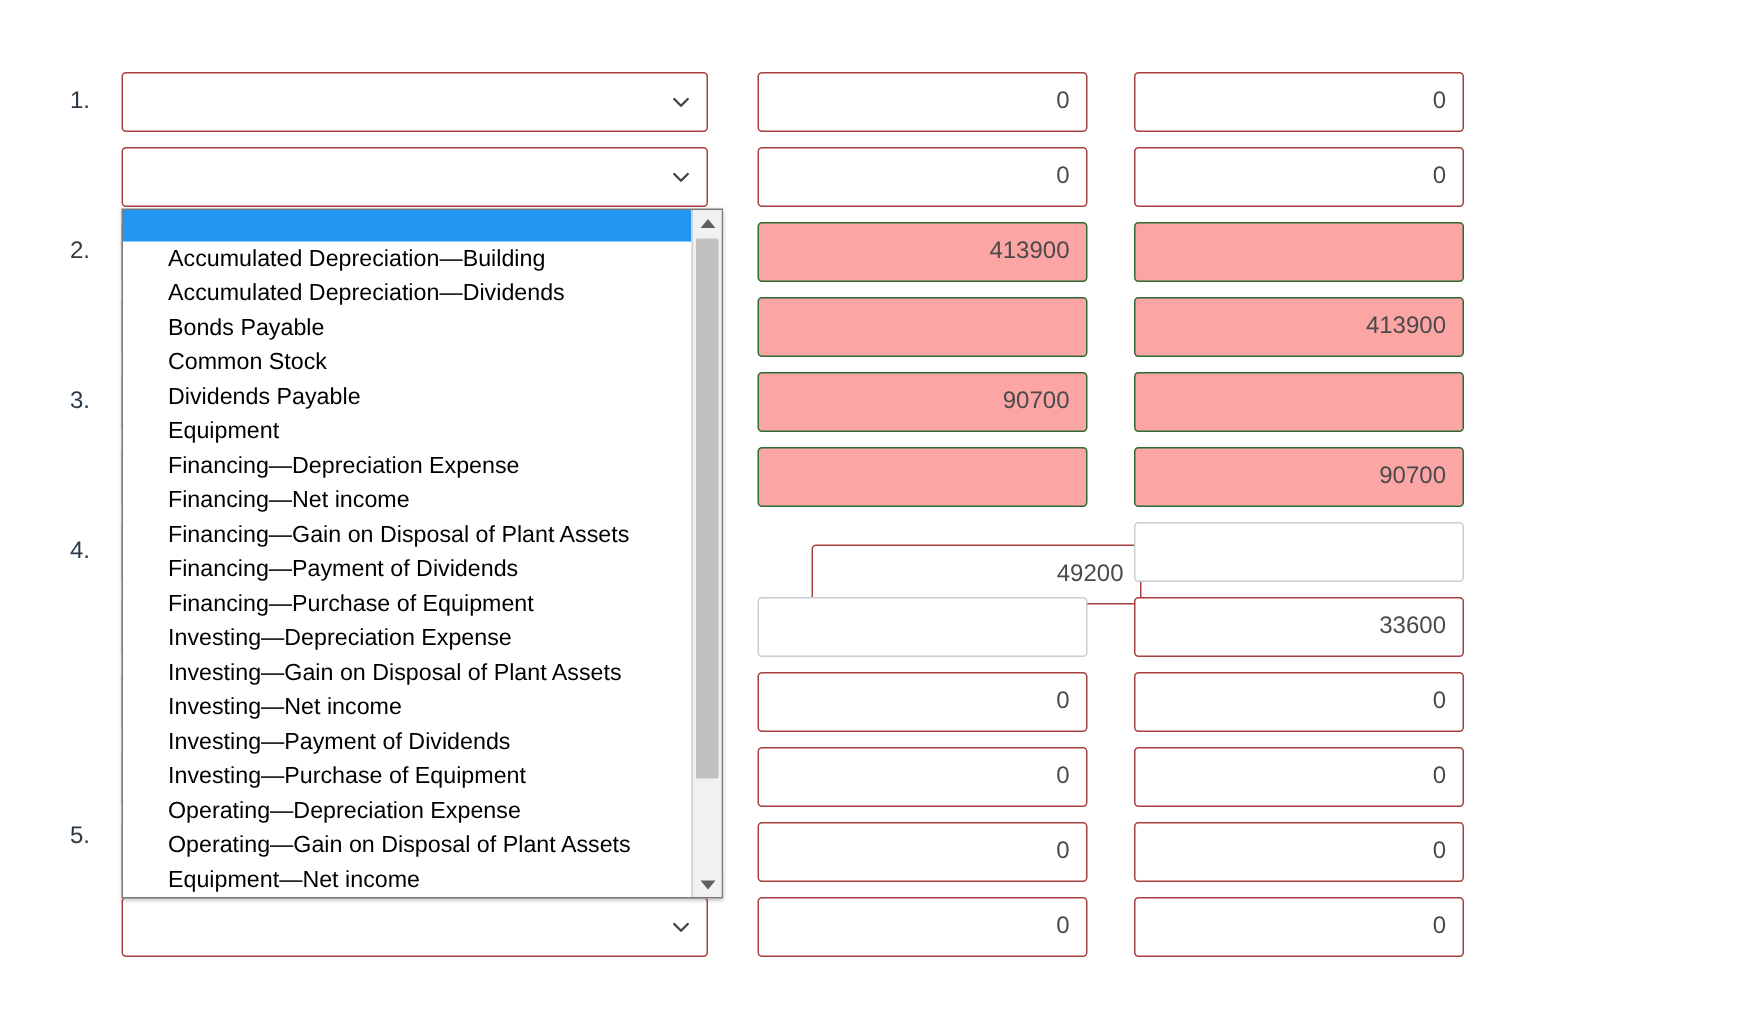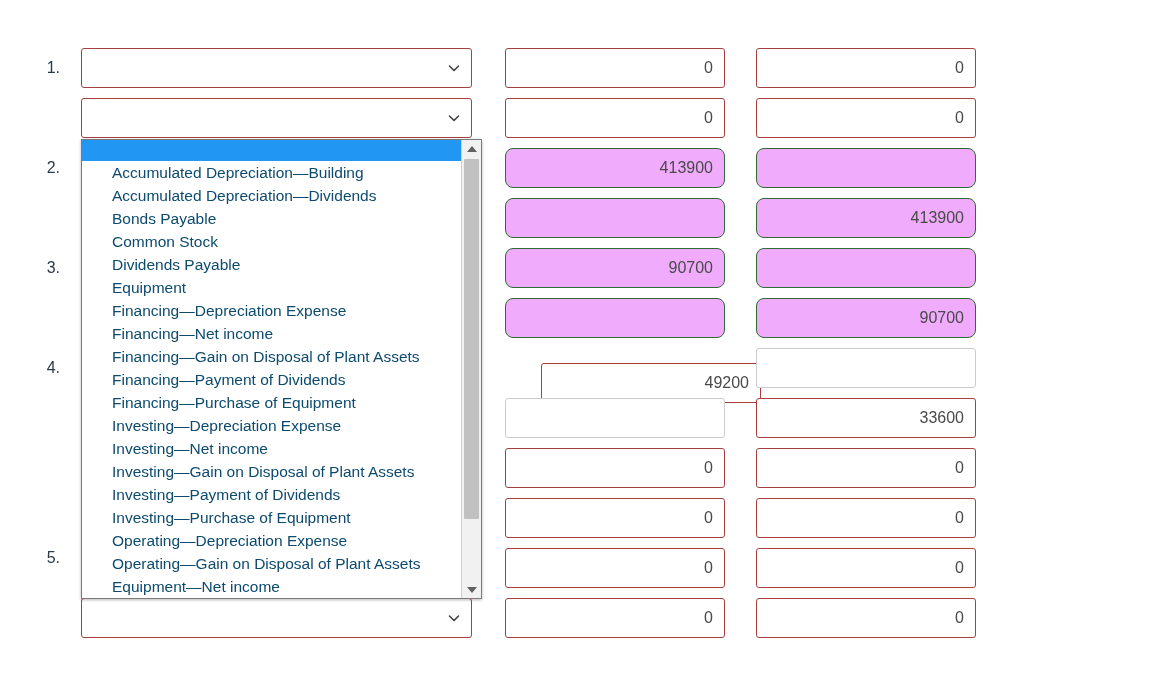--- a/index.html
+++ b/index.html
@@ -49,21 +49,21 @@
 
   
   .fld {
     position: absolute;
     height: 40px;
     border: 1px solid #bfc4c9;
     border-radius: 3px;
     background: #ffffff;
   }
   .fld.red   { border-color: #a5403e; }
-  .fld.green { border-color: #2f6b34; background: #f0abfc; border-radius: 8px; }
+  .fld.green { border-color: #2f6b34; background: #fca5a5; }
   .fld.gray  { border-color: #c9ccd0; background: #ffffff; }
 
   .sel  { left: 81px;  width: 391px; }
   .deb  { left: 505px; width: 220px; }
   .cre  { left: 756px; width: 220px; }
 
   .num {
     position: absolute;
     right: 11px; top: 0;
     height: 38px; line-height: 38px;
@@ -95,21 +95,21 @@
     position: absolute;
     left: 0; top: 0;
     width: 379px;
     height: 458px;
   }
   .dd-item {
     height: 23px;
     line-height: 23px;
     padding-left: 30px;
     font-size: 15.5px;
-    color: #0c4a6e;
+    color: #000000;
     white-space: nowrap;
     overflow: hidden;
   }
   .dd-item.blank { height: 21px; }
   .dd-item.selected {
     background: #2196f3;
     color: #ffffff;
   }
 
   
@@ -336,22 +336,22 @@
         <div class="dd-item">Bonds Payable</div>
         <div class="dd-item">Common Stock</div>
         <div class="dd-item">Dividends Payable</div>
         <div class="dd-item">Equipment</div>
         <div class="dd-item">Financing—Depreciation Expense</div>
         <div class="dd-item">Financing—Net income</div>
         <div class="dd-item">Financing—Gain on Disposal of Plant Assets</div>
         <div class="dd-item">Financing—Payment of Dividends</div>
         <div class="dd-item">Financing—Purchase of Equipment</div>
         <div class="dd-item">Investing—Depreciation Expense</div>
+        <div class="dd-item">Investing—Gain on Disposal of Plant Assets</div>
         <div class="dd-item">Investing—Net income</div>
-        <div class="dd-item">Investing—Gain on Disposal of Plant Assets</div>
         <div class="dd-item">Investing—Payment of Dividends</div>
         <div class="dd-item">Investing—Purchase of Equipment</div>
         <div class="dd-item">Operating—Depreciation Expense</div>
         <div class="dd-item">Operating—Gain on Disposal of Plant Assets</div>
         <div class="dd-item">Equipment—Net income</div>
       </div>
     <div class="dd-scroll">
       <div class="dd-arrow up">
         <span class="tri up"></span>
       </div>

